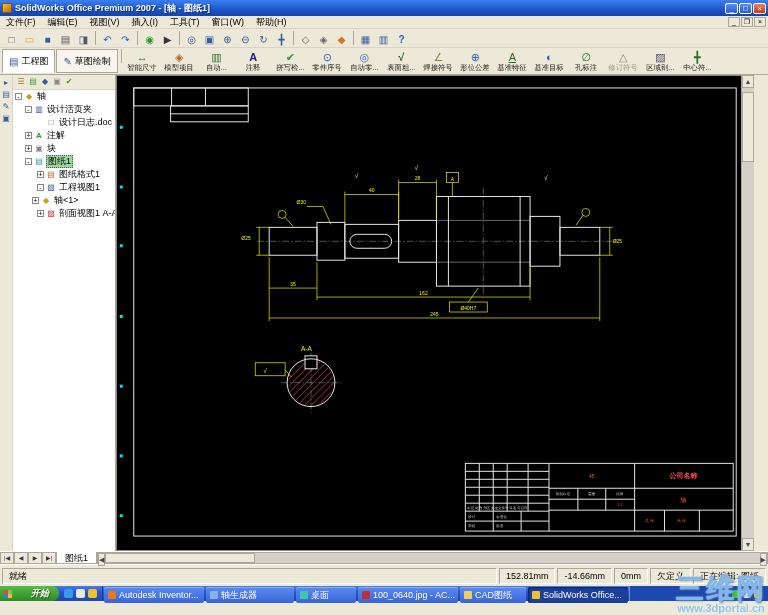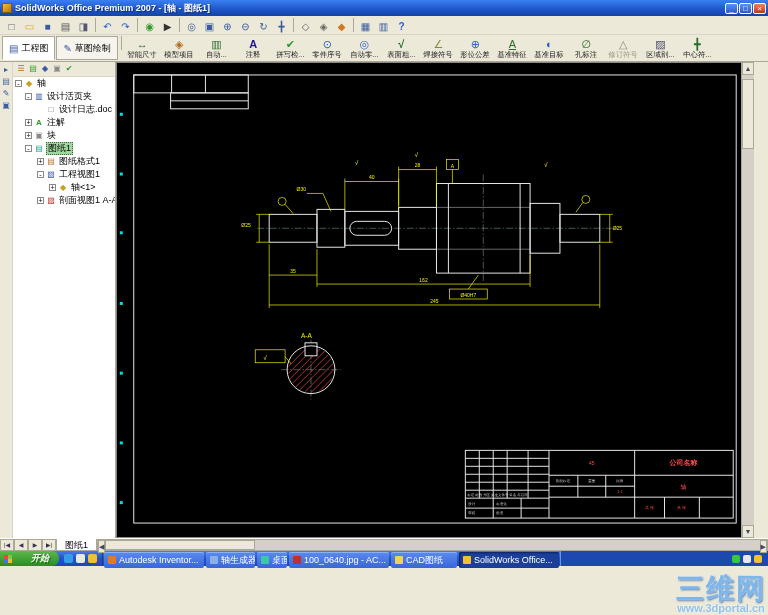--- a/index.html
+++ b/index.html
@@ -78,21 +78,21 @@
   .exp{width:7px;height:7px;border:1px solid #888;background:#fff;font-size:7px;line-height:5px;text-align:center;margin:0 2px 0 0;flex:none}
   .exp.m::before{content:"-"} .exp.p::before{content:"+"}
   .noexp{width:9px;flex:none}
   .ti{width:10px;height:10px;font-size:8px;line-height:10px;text-align:center;margin-right:2px;flex:none}
   .ti-part::before{content:"◆";color:#c8a020} .ti-binder::before{content:"▥";color:#3a5ba0}
   .ti-doc::before{content:"□";color:#667} .ti-annot::before{content:"A";color:#2a9a2a;font-weight:bold}
   .ti-block::before{content:"▣";color:#888} .ti-sheet::before{content:"▤";color:#1a9a8a}
   .ti-format::before{content:"▤";color:#b06a20} .ti-view::before{content:"▧";color:#3a5ba0}
   .ti-section::before{content:"▨";color:#c03030}
   .tlbl{font-size:9px;line-height:11px;padding:0 1px}
-  .p0{padding-left:2px}.p1{padding-left:12px}.p2{padding-left:24px}.p3{padding-left:36px}
+  .p0{padding-left:2px}.p1{padding-left:12px}.p2{padding-left:24px}.p3{padding-left:19px}
 
   .viewport{flex:1;position:relative;background:#000;border:1px solid #888;border-right:none;overflow:hidden}
   .viewport svg{position:absolute;left:0;top:0;width:100%;height:100%}
 
   .vscroll{width:13px;background:#d4d0c8;display:flex;flex-direction:column;flex:none;border-left:1px solid #aca899}
   .sa{height:13px;background:#ece9d8;border:1px solid #aca899;font-size:7px;text-align:center;line-height:11px;color:#446;flex:none}
   .sa.up::before{content:"▲"} .sa.dn::before{content:"▼"} .sa.lf::before{content:"◀"} .sa.rt::before{content:"▶"}
   .vtrack{flex:1;position:relative}
   .vthumb{position:absolute;left:0;top:4px;width:100%;height:70px;background:#ece9d8;border:1px solid #aca899}
   .rmargin{width:14px;background:#ece9d8;flex:none}
@@ -149,20 +149,34 @@
   <div class="titlebar">
     <span class="appicon"></span>
     <span class="wtitle">SolidWorks Office Premium 2007 - [轴 - 图纸1]</span>
     <span class="winbtns">
       <span class="wb min"></span>
       <span class="wb max"></span>
       <span class="wb close"></span>
     </span>
   </div>
 
+  <div class="menubar">
+    <span class="menuitem">文件(F)</span>
+    <span class="menuitem">编辑(E)</span>
+    <span class="menuitem">视图(V)</span>
+    <span class="menuitem">插入(I)</span>
+    <span class="menuitem">工具(T)</span>
+    <span class="menuitem">窗口(W)</span>
+    <span class="menuitem">帮助(H)</span>
+    <span class="childbtns">
+      <span class="cb min"></span>
+      <span class="cb rest"></span>
+      <span class="cb close"></span>
+    </span>
+  </div>
 
   <div class="tb1">
     <span class="ic ic-new"></span>
     <span class="ic ic-open"></span>
     <span class="ic ic-save"></span>
     <span class="ic ic-print"></span>
     <span class="ic ic-preview"></span>
     <span class="sep"></span>
     <span class="ic ic-undo"></span>
     <span class="ic ic-redo"></span>
@@ -516,45 +530,53 @@
     <span class="nav next"></span>
     <span class="nav last"></span>
     <span class="sheettab">图纸1</span>
     <span class="htrack">
       <span class="sa lf"></span>
       <span class="hthumb"></span>
       <span class="sa rt" style="margin-left:auto"></span>
     </span>
   </div>
 
+  <div class="status">
+    <span class="scell grow">就绪</span>
+    <span class="scell">152.81mm</span>
+    <span class="scell">-14.66mm</span>
+    <span class="scell">0mm</span>
+    <span class="scell">欠定义</span>
+    <span class="scell">正在编辑: 图纸</span>
+  </div>
 
   <div class="taskbar">
     <span class="startbtn">
       <span class="winlogo">
           <i></i>
           <i></i>
           <i></i>
           <i></i>
         </span>
       <span>开始</span>
     </span>
     <span class="ql">
       <span class="qli" style="background:#3a9ae8"></span>
       <span class="qli" style="background:#e8e8e8"></span>
       <span class="qli" style="background:#f0c030"></span>
     </span>
     <span class="tbtn" style="width:100px">
         <span class="tbi" style="background:#e87820"></span>
         <span>Autodesk Inventor...</span>
       </span>
-    <span class="tbtn" style="width:49px">
+    <span class="tbtn" style="width:88px">
         <span class="tbi" style="background:#8ab0e8"></span>
         <span>轴生成器</span>
       </span>
-    <span class="tbtn" style="width:30px">
+    <span class="tbtn" style="width:60px">
         <span class="tbi" style="background:#3ac8a8"></span>
         <span>桌面</span>
       </span>
     <span class="tbtn" style="width:100px">
         <span class="tbi" style="background:#c03030"></span>
         <span>100_0640.jpg - AC...</span>
       </span>
     <span class="tbtn" style="width:66px">
         <span class="tbi" style="background:#f0d060"></span>
         <span>CAD图纸</span>

